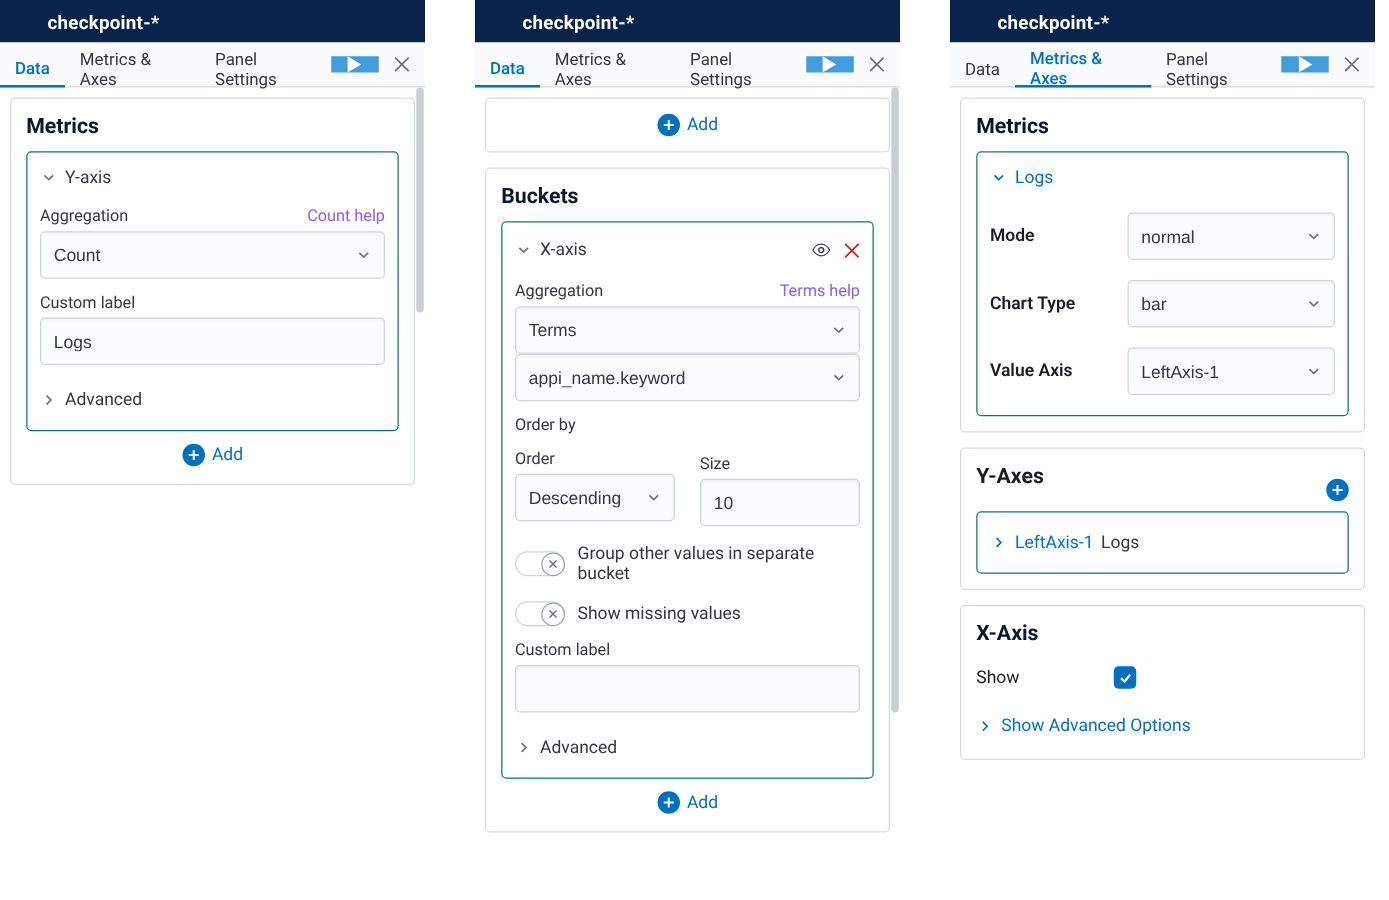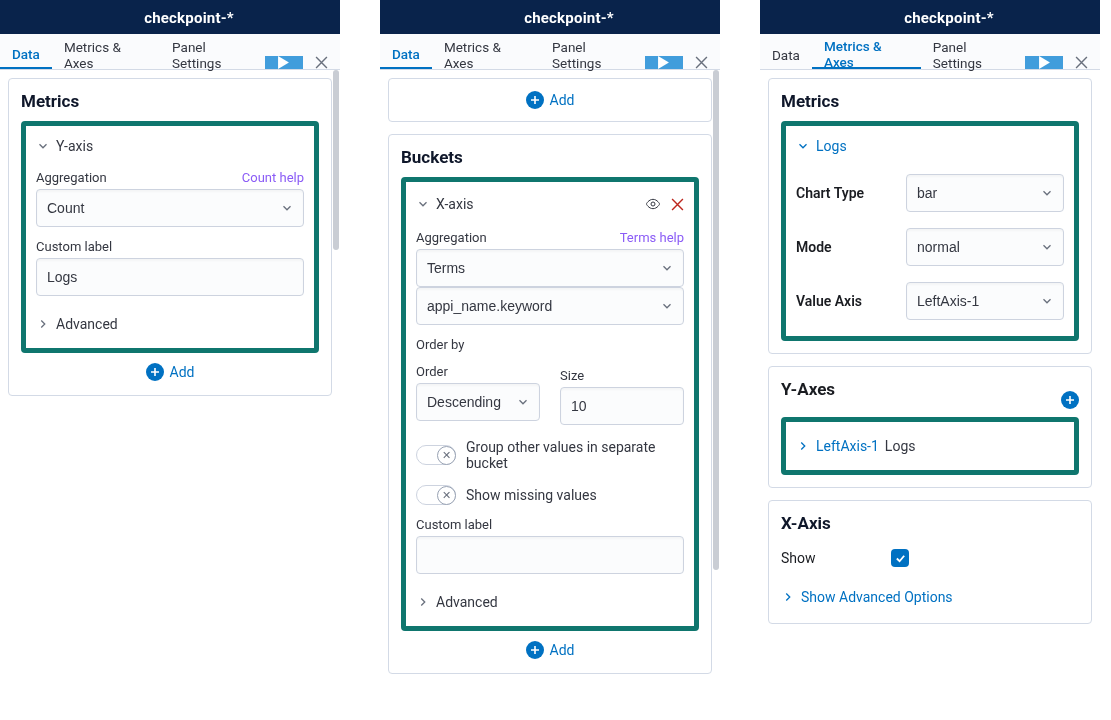--- a/index.html
+++ b/index.html
@@ -14,25 +14,24 @@
   }
   .panel { width:340px; background:#fff; position:relative; }
   .header-bar {
     background:#09234b;
     color:#fff;
     font-weight:700;
     font-size:15px;
     padding:9px 0 7px 38px;
     height:34px;
     letter-spacing:0.2px;
-    text-align:center;
   }
   .tabbar {
     display:flex;
-    align-items:flex-end;
+    align-items:center;
     border-bottom:1px solid #d3dae6;
     background:#fafbfd;
     height:36px;
     position:relative;
   }
   .tab {
     padding:8px 12px 0 12px;
     font-size:13.5px;
     color:#343741;
     cursor:pointer;
@@ -62,21 +61,21 @@
   }
   .card {
     border:1px solid #d3dae6;
     border-radius:4px;
     background:#fff;
     padding:12px;
     margin-bottom:12px;
   }
   .card h2 { font-size:17px;font-weight:700;margin-bottom:10px; color:#0f172a;}
   .subcard {
-    border:5px solid #0f766e;
+    border:1px solid #0f766e;
     border-radius:4px;
     background:#fff;
     margin-top:8px;
     padding:8px 10px 12px 10px;
   }
   .toggle-row {
     display:flex;align-items:center;gap:6px;
     cursor:pointer;
     font-size:14px;
     padding:4px 0;
@@ -361,32 +360,32 @@
     <div class="card">
       <h2>Metrics</h2>
       <div class="subcard">
         <div class="toggle-row link">
           <svg class="chev" viewBox="0 0 16 16">
               <path d="M4 6 L8 10 L12 6" style="stroke:#0071c2"></path>
             </svg>
           <span>Logs</span>
         </div>
         <div class="kv-row">
+          <span class="k">Mode</span>
+          <div class="v select-wrap">
+            <select class="select"><option>normal</option></select>
+            <svg class="chev" viewBox="0 0 16 16">
+                <path d="M4 6 L8 10 L12 6"></path>
+              </svg>
+          </div>
+        </div>
+        <div class="kv-row">
           <span class="k">Chart Type</span>
           <div class="v select-wrap">
             <select class="select"><option>bar</option></select>
-            <svg class="chev" viewBox="0 0 16 16">
-                <path d="M4 6 L8 10 L12 6"></path>
-              </svg>
-          </div>
-        </div>
-        <div class="kv-row">
-          <span class="k">Mode</span>
-          <div class="v select-wrap">
-            <select class="select"><option>normal</option></select>
             <svg class="chev" viewBox="0 0 16 16">
                 <path d="M4 6 L8 10 L12 6"></path>
               </svg>
           </div>
         </div>
         <div class="kv-row" style="margin-bottom:4px">
           <span class="k">Value Axis</span>
           <div class="v select-wrap">
             <select class="select"><option>LeftAxis-1</option></select>
             <svg class="chev" viewBox="0 0 16 16">

